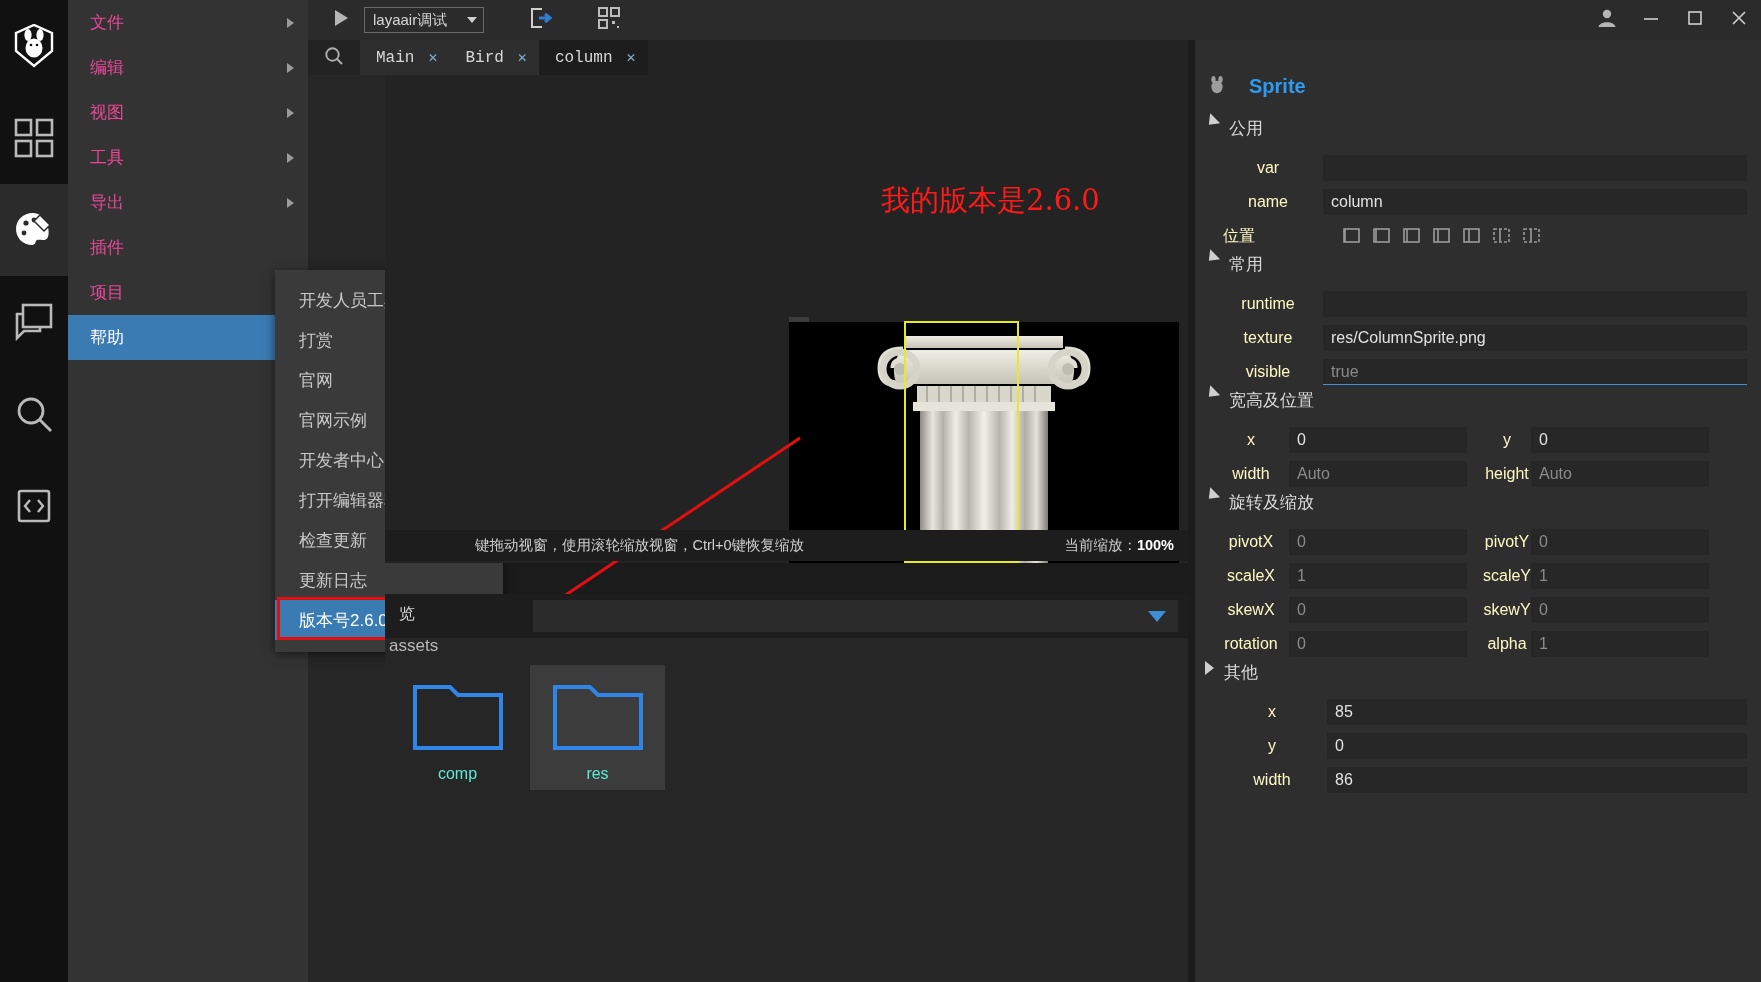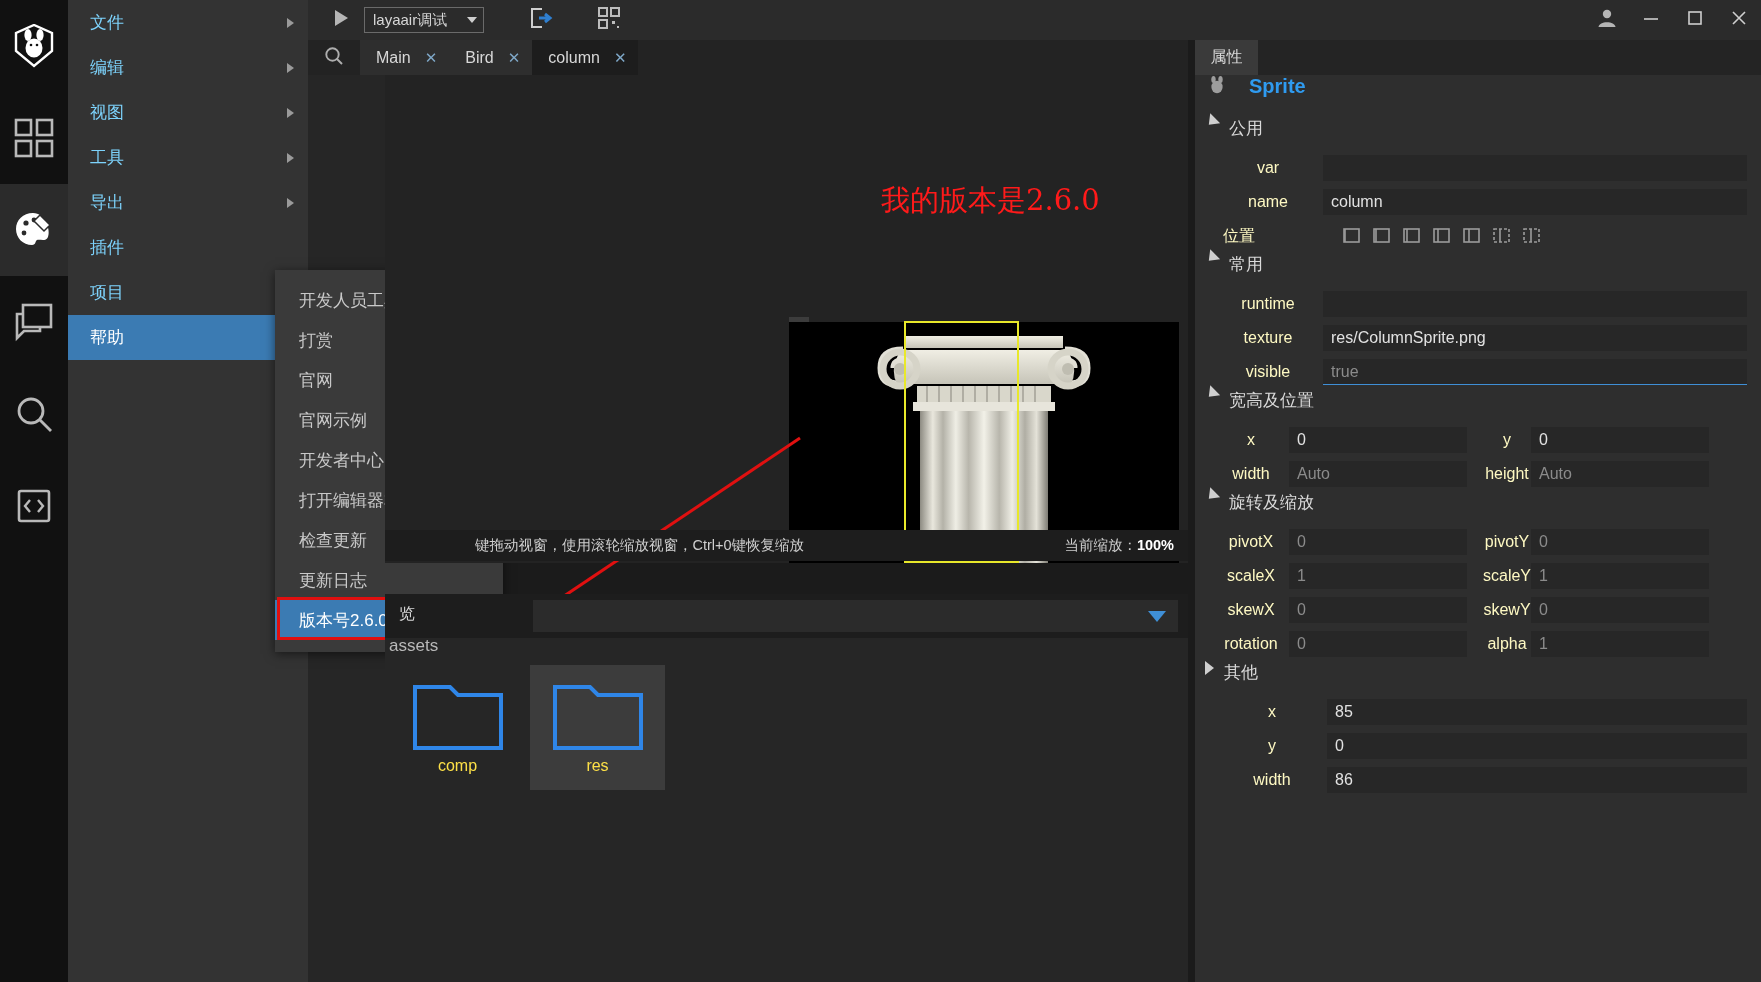--- a/index.html
+++ b/index.html
@@ -8,21 +8,21 @@
   #app { position:relative; width:1761px; height:982px; }
 
   
   .rail { position:absolute; left:0; top:0; width:68px; height:982px; background:#111111; }
   .rail-item { width:68px; height:92px; display:flex; align-items:center; justify-content:center; }
   .rail-item.sel { background:#2b2b2b; }
   .rail-item svg { display:block; }
 
   
   .menu-panel { position:absolute; left:68px; top:0; width:240px; height:982px; background:#333333; }
-  .menu-item { height:45px; display:flex; align-items:center; padding:0 14px 0 22px; font-size:17px; color:#7dd3fc;
+  .menu-item { height:45px; display:flex; align-items:center; padding:0 14px 0 22px; font-size:17px; color:#ec4899;
       justify-content:space-between; }
   .menu-item.sel { background:#3b7bb3; color:#fff; }
   .caret-r { width:0; height:0; border-left:7px solid #9a9a9a; border-top:5px solid transparent; border-bottom:5px solid transparent; }
   .menu-item.sel .caret-r { border-left-color:#eaeaea; }
 
   
   .tree { position:absolute; left:68px; top:0; width:317px; height:982px; background:#262626; }
   .tree-row { height:33px; display:flex; align-items:center; font-size:16px; color:#d2d2d2; white-space:nowrap; overflow:hidden; }
   .tree-row.sel { background:#3c3c3c; }
   .tw { width:18px; display:flex; align-items:center; justify-content:center; flex:0 0 18px; }
@@ -71,21 +71,21 @@
   
   .assetbar { position:absolute; left:385px; top:594px; width:803px; height:44px; background:#1d1d1d; }
   .assetcrumb { position:absolute; left:399px; top:604px; font-size:16px; color:#d5d5d5; }
   .assetdrop { position:absolute; left:533px; top:600px; width:645px; height:32px; background:#2b2b2b;
       display:flex; align-items:center; justify-content:flex-end; padding-right:12px; }
   .dcaret { width:0;height:0;border-top:11px solid #3f8fd6;border-left:9px solid transparent;border-right:9px solid transparent; }
   .assetarea { position:absolute; left:385px; top:638px; width:803px; height:344px; background:#262626; }
   .assetpath { position:absolute; left:389px; top:636px; font-size:17px; color:#b9b9b9; }
   .folder { position:absolute; width:135px; height:125px; display:flex; flex-direction:column; align-items:center; justify-content:flex-start; padding-top:18px; }
   .folder.sel { background:#3c3c3c; }
-  .folder .fl { font-size:16px; color:#fde047; }
+  .folder .fl { font-size:16px; color:#5eead4; margin-top:8px; }
 
   
   .proppanel { position:absolute; left:1195px; top:40px; width:566px; height:942px; background:#2e2e2e; }
   .prop-tabbar { position:absolute; left:1195px; top:40px; width:566px; height:35px; background:#242424; display:flex; }
   .prop-tab { width:63px; height:35px; display:flex; align-items:center; justify-content:center; font-size:16px; color:#d8d8d8; background:#3a3a3a; }
   .p-head { display:flex; height:42px; padding-left:12px; }
   .p-head .t { color:#2f9bf0; font-size:20px; font-weight:bold; margin-left:22px; }
   .p-sec { display:flex; align-items:flex-start; height:34px; padding-left:10px; font-size:17px; color:#dadada; }
   .p-sec .ar-d { width:0;height:0;border-top:9px solid #cfcfcf;border-right:7px solid transparent;border-left:7px solid transparent;
       transform:rotate(45deg); margin-right:10px; }
@@ -438,21 +438,21 @@
 
   <div class="tabbar">
     <div class="searchico">
       <span>
         <svg width="20" height="20" viewBox="0 0 20 20">
           <circle cx="8.5" cy="8.5" r="6.2" fill="none" stroke="#aeaeae" stroke-width="1.9"></circle>
           <line x1="13" y1="13" x2="18" y2="18" stroke="#aeaeae" stroke-width="1.9"></line>
         </svg>
       </span>
     </div>
-    <div id="tab-items" style="display:flex;height:35px;">
+    <div id="tab-items" style="display:flex;height:35px;font-family:Liberation Mono, monospace;">
         <div class="tab">
           <span>Main</span>
           <span class="x">✕</span>
         </div>
         <div class="tab">
           <span>Bird</span>
           <span class="x">✕</span>
         </div>
         <div class="tab active">
           <span>column</span>
@@ -547,23 +547,20 @@
       </div>
       <div class="folder sel" style="left: 530px; top: 665px;">
         <span><svg width="92" height="70" viewBox="0 0 92 70">
             <path d="M3 20 V65 H89 V12 H46 L38 4 H3 Z" fill="none" stroke="#2f86e8" stroke-width="4"></path>
           </svg></span>
         <span class="fl">res</span>
       </div>
     </div>
 
   <div class="proppanel"></div>
-  <div class="prop-tabbar">
-    <div class="prop-tab">属性</div>
-  </div>
   <div style="position:absolute;left:1195px;top:75px;width:566px;height:907px;overflow:hidden">
     <div class="p-head">
       <span>
         <svg width="20" height="20" viewBox="0 0 20 20">
           <ellipse cx="10" cy="12" rx="5.6" ry="6.2" fill="#9d9d9d"></ellipse>
           <ellipse cx="6.5" cy="4.5" rx="2.2" ry="3.6" fill="#9d9d9d"></ellipse>
           <ellipse cx="13.5" cy="4.5" rx="2.2" ry="3.6" fill="#9d9d9d"></ellipse>
         </svg>
       </span>
       <span class="t">Sprite</span>

